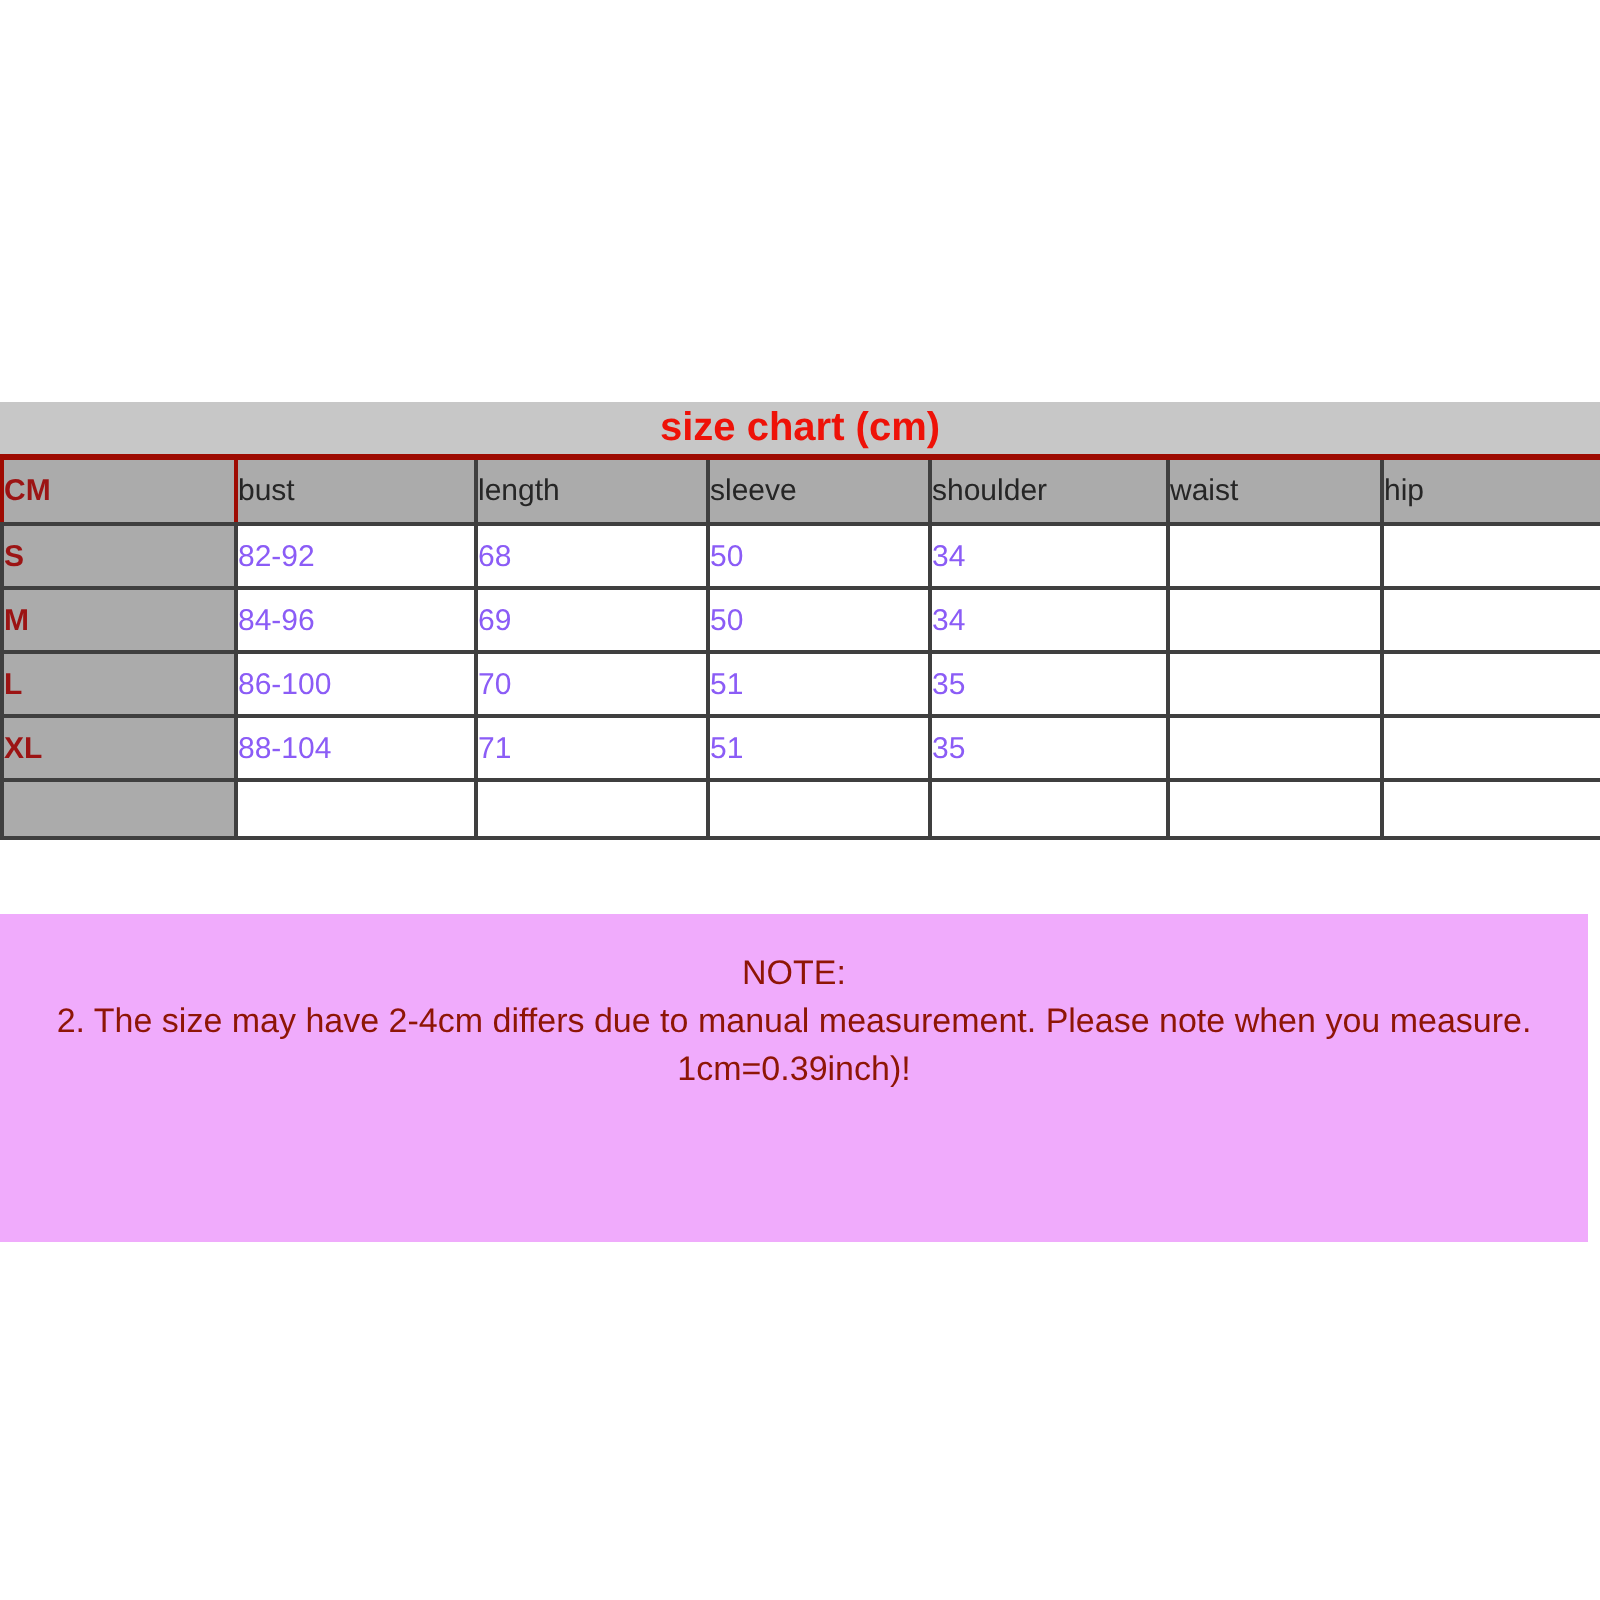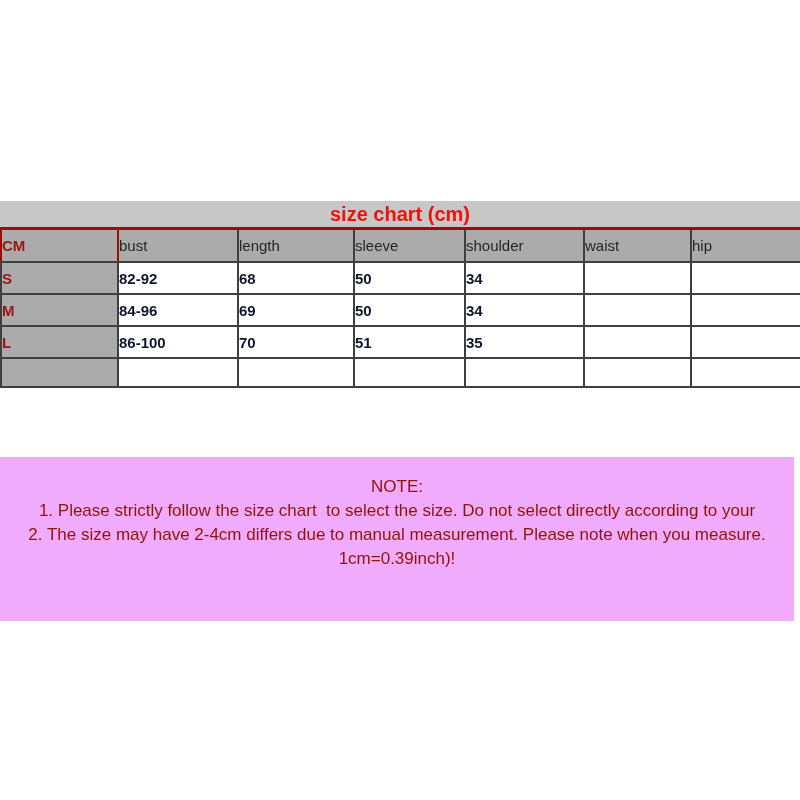--- a/index.html
+++ b/index.html
@@ -23,21 +23,21 @@
     font-size:15px; overflow:hidden;
   }
   .size-table th {
     background:#ababab; font-weight:normal; color:#262626; height:31px;
     border-top:3px solid #9e0b02;
   }
   .size-table th.c0 {
     color:#9c1414; font-weight:bold;
     border-left-color:#9e0b02; border-right-color:#9e0b02;
   }
-  .size-table td { height:30px; background:#ffffff; color:#0f172a;font-weight:bold; }
+  .size-table td { height:30px; background:#ffffff; color:#8b5cf6; }
   .size-table tr.short td { height:27px; }
   .size-table td.c0 {
     background:#ababab; color:#9c1414; font-weight:bold;
   }
   .size-table th.last, .size-table td.last { border-right:none; }
   .note-block {
     position:absolute; top:457px; left:0; width:794px; height:164px;
     background:#f0abfc; overflow:hidden; box-sizing:border-box; padding-top:18px;
   }
   .note-line {
@@ -96,32 +96,40 @@
       </tr>
       <tr>
         <td class="c0">L</td>
         <td>86-100</td>
         <td>70</td>
         <td>51</td>
         <td>35</td>
         <td></td>
         <td class="last"></td>
       </tr>
+      <tr>
+        <td class="c0">XL</td>
+        <td>88-104</td>
+        <td>71</td>
+        <td>51</td>
+        <td>35</td>
+        <td></td>
+        <td class="last"></td>
+      </tr>
       <tr class="short">
         <td class="c0"></td>
         <td></td>
         <td></td>
         <td></td>
         <td></td>
         <td></td>
         <td class="last"></td>
       </tr>
     </tbody>
   </table>
 
   <div class="note-block">
     <div class="note-line">NOTE:</div>
-    <div class="note-line">1. Please strictly follow the size chart  to select the size. Do not select directly according to your</div>
     <div class="note-line">2. The size may have 2-4cm differs due to manual measurement. Please note when you measure.</div>
     <div class="note-line">1cm=0.39inch)!</div>
   </div>
 
 </div>
 
 </body></html>

